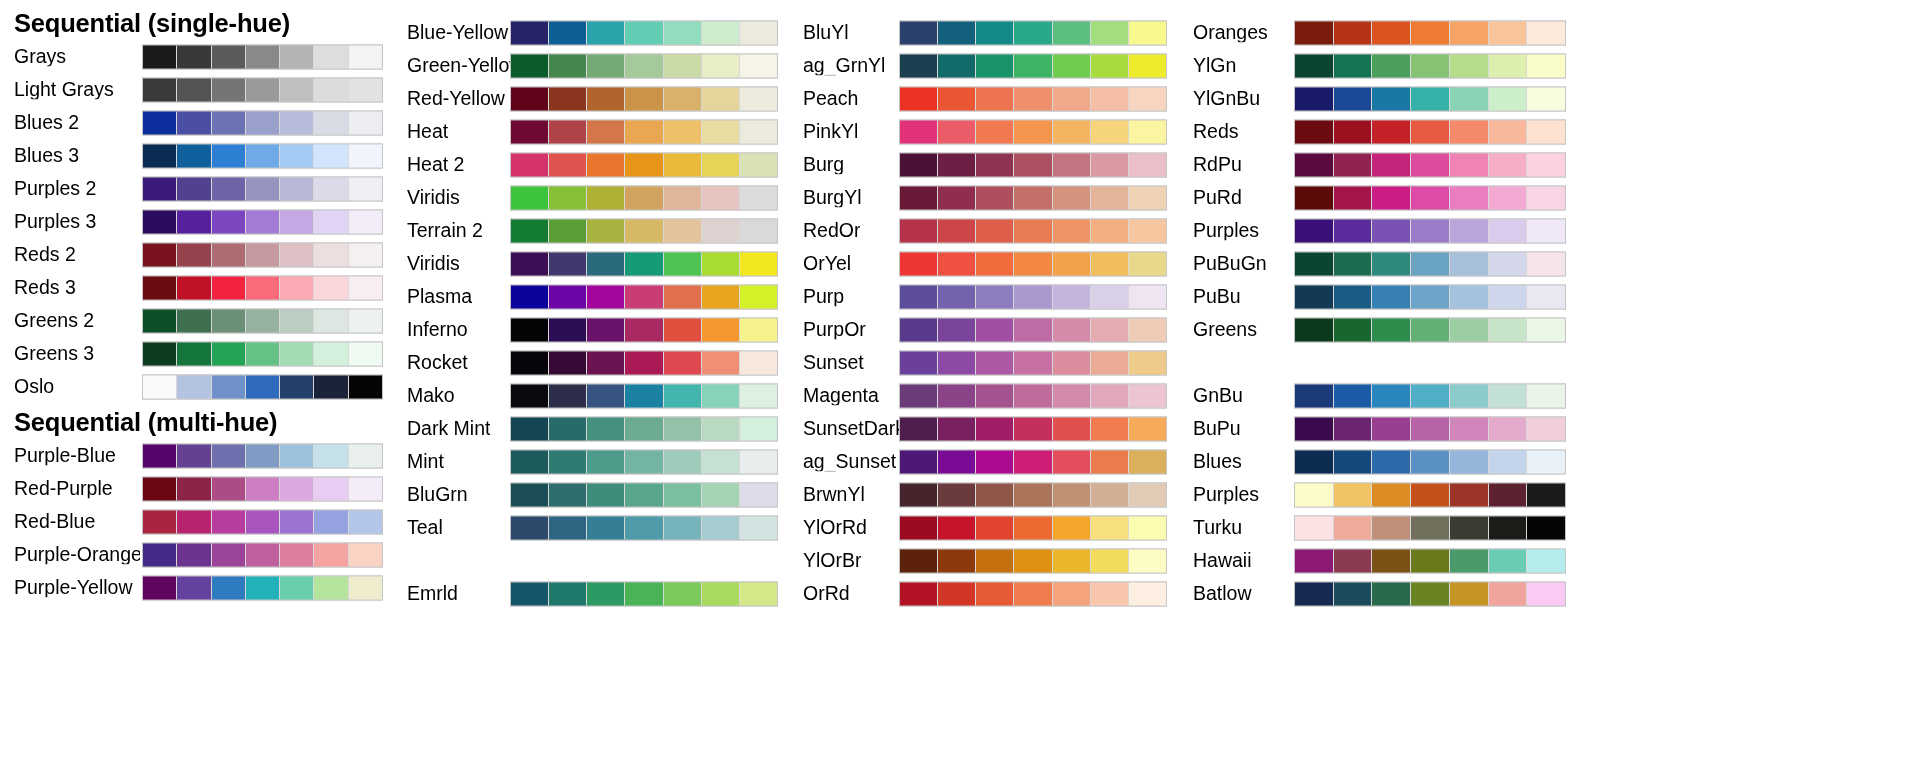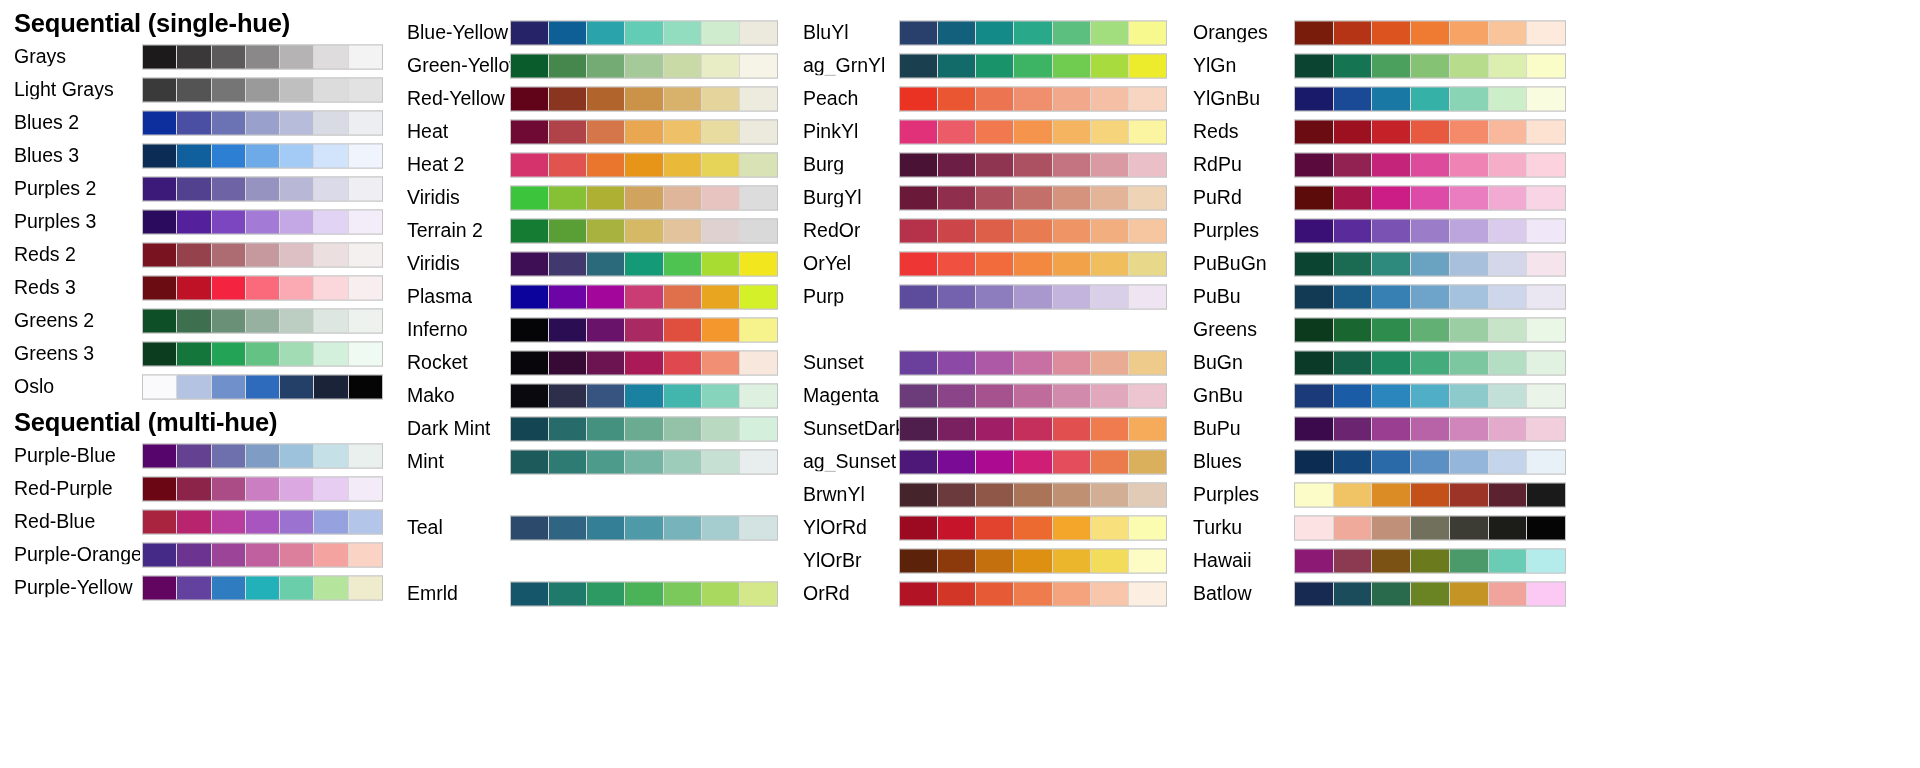--- a/index.html
+++ b/index.html
@@ -456,20 +456,32 @@
         <div class="strip">
           <div class="sw" style="background: rgb(28, 90, 92);"></div>
           <div class="sw" style="background: rgb(46, 123, 116);"></div>
           <div class="sw" style="background: rgb(77, 155, 138);"></div>
           <div class="sw" style="background: rgb(116, 180, 162);"></div>
           <div class="sw" style="background: rgb(157, 204, 186);"></div>
           <div class="sw" style="background: rgb(198, 224, 212);"></div>
           <div class="sw" style="background: rgb(232, 237, 237);"></div>
         </div>
       </div>
+      <div class="row" style="top: 478px;">
+        <div class="row-label">BluGrn</div>
+        <div class="strip">
+          <div class="sw" style="background: rgb(28, 78, 86);"></div>
+          <div class="sw" style="background: rgb(45, 109, 108);"></div>
+          <div class="sw" style="background: rgb(62, 140, 123);"></div>
+          <div class="sw" style="background: rgb(88, 167, 140);"></div>
+          <div class="sw" style="background: rgb(124, 191, 159);"></div>
+          <div class="sw" style="background: rgb(164, 212, 180);"></div>
+          <div class="sw" style="background: rgb(220, 220, 234);"></div>
+        </div>
+      </div>
       <div class="row" style="top: 511px;">
         <div class="row-label">Teal</div>
         <div class="strip">
           <div class="sw" style="background: rgb(44, 74, 107);"></div>
           <div class="sw" style="background: rgb(47, 100, 130);"></div>
           <div class="sw" style="background: rgb(53, 127, 150);"></div>
           <div class="sw" style="background: rgb(78, 154, 168);"></div>
           <div class="sw" style="background: rgb(118, 179, 187);"></div>
           <div class="sw" style="background: rgb(165, 204, 206);"></div>
           <div class="sw" style="background: rgb(211, 227, 226);"></div>
@@ -590,20 +602,32 @@
         <div class="strip">
           <div class="sw" style="background: rgb(238, 54, 53);"></div>
           <div class="sw" style="background: rgb(240, 80, 64);"></div>
           <div class="sw" style="background: rgb(242, 107, 60);"></div>
           <div class="sw" style="background: rgb(243, 136, 64);"></div>
           <div class="sw" style="background: rgb(242, 163, 74);"></div>
           <div class="sw" style="background: rgb(240, 190, 92);"></div>
           <div class="sw" style="background: rgb(232, 216, 138);"></div>
         </div>
       </div>
+      <div class="row" style="top: 313px;">
+        <div class="row-label">PurpOr</div>
+        <div class="strip">
+          <div class="sw" style="background: rgb(87, 58, 140);"></div>
+          <div class="sw" style="background: rgb(122, 68, 155);"></div>
+          <div class="sw" style="background: rgb(160, 79, 163);"></div>
+          <div class="sw" style="background: rgb(191, 107, 164);"></div>
+          <div class="sw" style="background: rgb(212, 138, 168);"></div>
+          <div class="sw" style="background: rgb(228, 172, 177);"></div>
+          <div class="sw" style="background: rgb(238, 204, 182);"></div>
+        </div>
+      </div>
       <div class="row" style="top: 346px;">
         <div class="row-label">Sunset</div>
         <div class="strip">
           <div class="sw" style="background: rgb(107, 63, 156);"></div>
           <div class="sw" style="background: rgb(140, 74, 166);"></div>
           <div class="sw" style="background: rgb(174, 89, 166);"></div>
           <div class="sw" style="background: rgb(200, 112, 164);"></div>
           <div class="sw" style="background: rgb(221, 140, 158);"></div>
           <div class="sw" style="background: rgb(234, 171, 148);"></div>
           <div class="sw" style="background: rgb(238, 203, 138);"></div>
@@ -808,32 +832,20 @@
         <div class="strip">
           <div class="sw" style="background: rgb(12, 58, 28);"></div>
           <div class="sw" style="background: rgb(26, 102, 48);"></div>
           <div class="sw" style="background: rgb(46, 140, 76);"></div>
           <div class="sw" style="background: rgb(98, 176, 116);"></div>
           <div class="sw" style="background: rgb(156, 206, 164);"></div>
           <div class="sw" style="background: rgb(200, 228, 200);"></div>
           <div class="sw" style="background: rgb(234, 246, 230);"></div>
         </div>
       </div>
-      <div class="row" style="top: 346px;">
-        <div class="row-label">BuGn</div>
-        <div class="strip">
-          <div class="sw" style="background: rgb(12, 58, 40);"></div>
-          <div class="sw" style="background: rgb(20, 96, 72);"></div>
-          <div class="sw" style="background: rgb(31, 138, 98);"></div>
-          <div class="sw" style="background: rgb(68, 171, 124);"></div>
-          <div class="sw" style="background: rgb(124, 198, 160);"></div>
-          <div class="sw" style="background: rgb(180, 222, 196);"></div>
-          <div class="sw" style="background: rgb(226, 242, 226);"></div>
-        </div>
-      </div>
       <div class="row" style="top: 379px;">
         <div class="row-label">GnBu</div>
         <div class="strip">
           <div class="sw" style="background: rgb(26, 58, 122);"></div>
           <div class="sw" style="background: rgb(26, 92, 166);"></div>
           <div class="sw" style="background: rgb(42, 134, 188);"></div>
           <div class="sw" style="background: rgb(80, 174, 198);"></div>
           <div class="sw" style="background: rgb(140, 202, 204);"></div>
           <div class="sw" style="background: rgb(194, 224, 216);"></div>
           <div class="sw" style="background: rgb(234, 244, 232);"></div>

